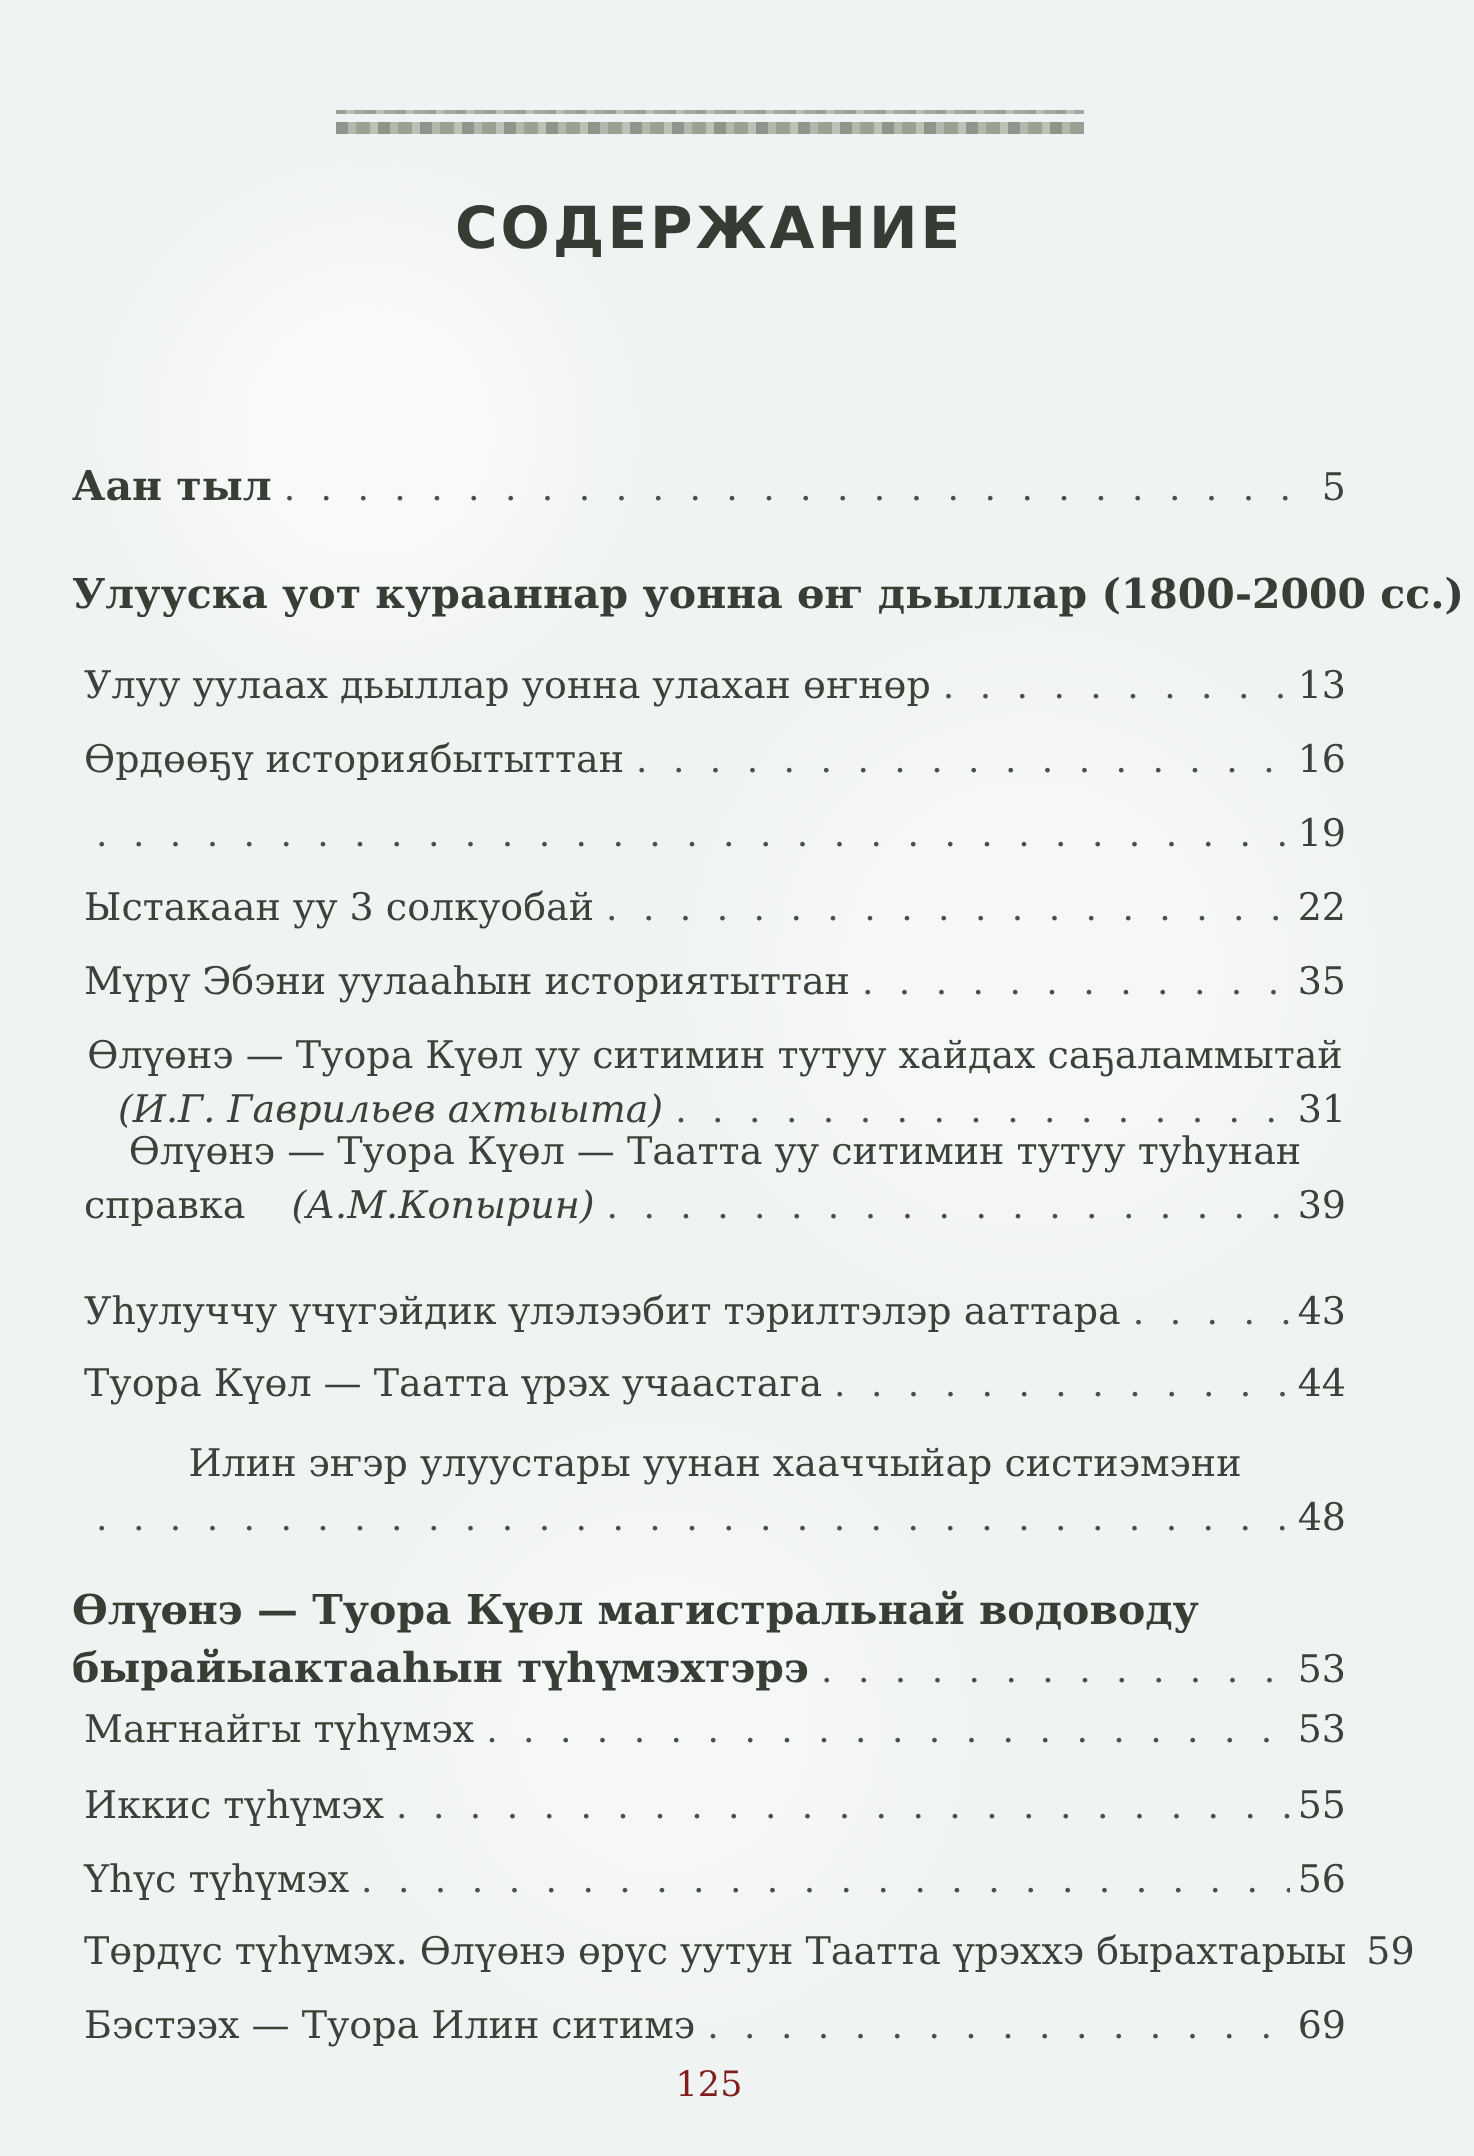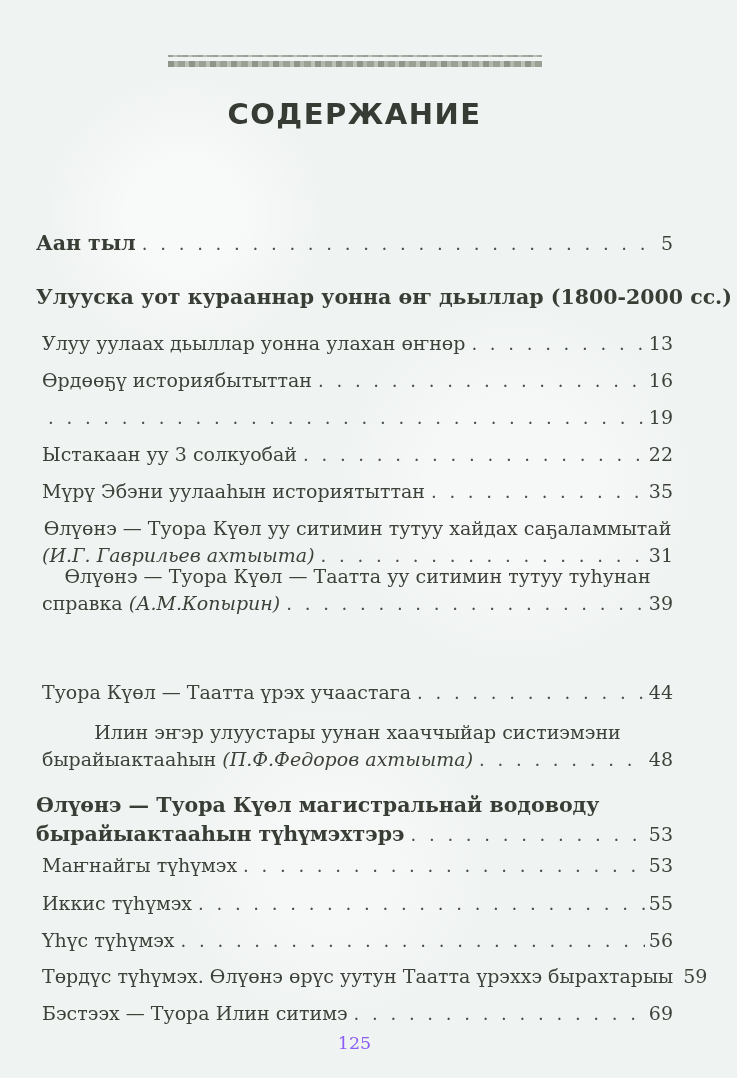--- a/index.html
+++ b/index.html
@@ -38,34 +38,34 @@
   }
 
   .content{position:absolute;left:36px;top:0;width:637px;height:810px;}
 
   .entry{position:absolute;left:0;right:0;font-size:19px;line-height:27px;}
   .entry.sub{padding-left:6px;text-align:center;}
   .entry.bold{font-weight:bold;font-size:20.5px;line-height:29px;color:#383e35;}
   .entry .l1{white-space:nowrap;}
   .row{display:flex;align-items:baseline;white-space:nowrap;}
   .row .txt{flex:0 0 auto;}
-  .row .txt i{font-style:italic;font-weight:normal;}
+  .row .txt i{font-style:italic;font-weight:normal;margin-left:17px;}
   .row .txt span:empty{display:none;}
   .dots{
     flex:1 1 auto;overflow:hidden;white-space:nowrap;
     margin:0 4px 0 6px;
     font-weight:normal;font-size:18px;letter-spacing:3.5px;
     color:#4a5046;
   }
   .dots::after{content:". . . . . . . . . . . . . . . . . . . . . . . . . . . . . . . . . . . . . . . . . . . . . . . . . . . . . . . . . . . . . . . . . . . . . . . . . . . .";}
   .pg{flex:0 0 auto;font-weight:normal;font-size:19px;color:#3c4239;}
 
   .folio{
     position:absolute;left:36px;top:1033px;width:637px;
-    text-align:center;font-size:17.5px;color:#8b5cf6;
+    text-align:center;font-size:17.5px;color:#7f1d1d;
   }
 </style>
 </head>
 <body>
 
 <div class="page">
 
   <div class="rule">
     <div class="thin"></div>
     <div class="thick"></div>
@@ -140,33 +140,39 @@
 
     <div class="entry sub" style="top:563px">
       <div class="l1">Өлүөнэ — Туора Күөл — Таатта уу ситимин тутуу туһунан</div>
       <div class="row">
           <span class="txt"><span>справка </span><i>(А.М.Копырин)</i></span>
           <span class="dots"></span>
           <span class="pg">39</span>
         </div>
     </div>
 
+    <div class="entry sub" style="top:643px">
+      <div class="row">
+          <span class="txt"><span>Уһулуччу үчүгэйдик үлэлээбит тэрилтэлэр ааттара</span></span>
+          <span class="dots"></span>
+          <span class="pg">43</span>
+        </div>
+    </div>
 
     <div class="entry sub" style="top:679px">
       <div class="row">
           <span class="txt"><span>Туора Күөл — Таатта үрэх учаастага</span></span>
           <span class="dots"></span>
           <span class="pg">44</span>
         </div>
     </div>
 
     <div class="entry sub" style="top:719px">
       <div class="l1">Илин эҥэр улуустары уунан хааччыйар систиэмэни</div>
       <div class="row">
-          <span class="txt"><span>бырайыактааһын </span><i>(П.Ф.Федоров ахтыыта)</i></span>
           <span class="dots"></span>
           <span class="pg">48</span>
         </div>
     </div>
 
     <div class="entry bold" style="top:791px">
       <div class="l1">Өлүөнэ — Туора Күөл магистральнай водоводу</div>
       <div class="row">
           <span class="txt"><span>бырайыактааһын түһүмэхтэрэ</span></span>
           <span class="dots"></span>

